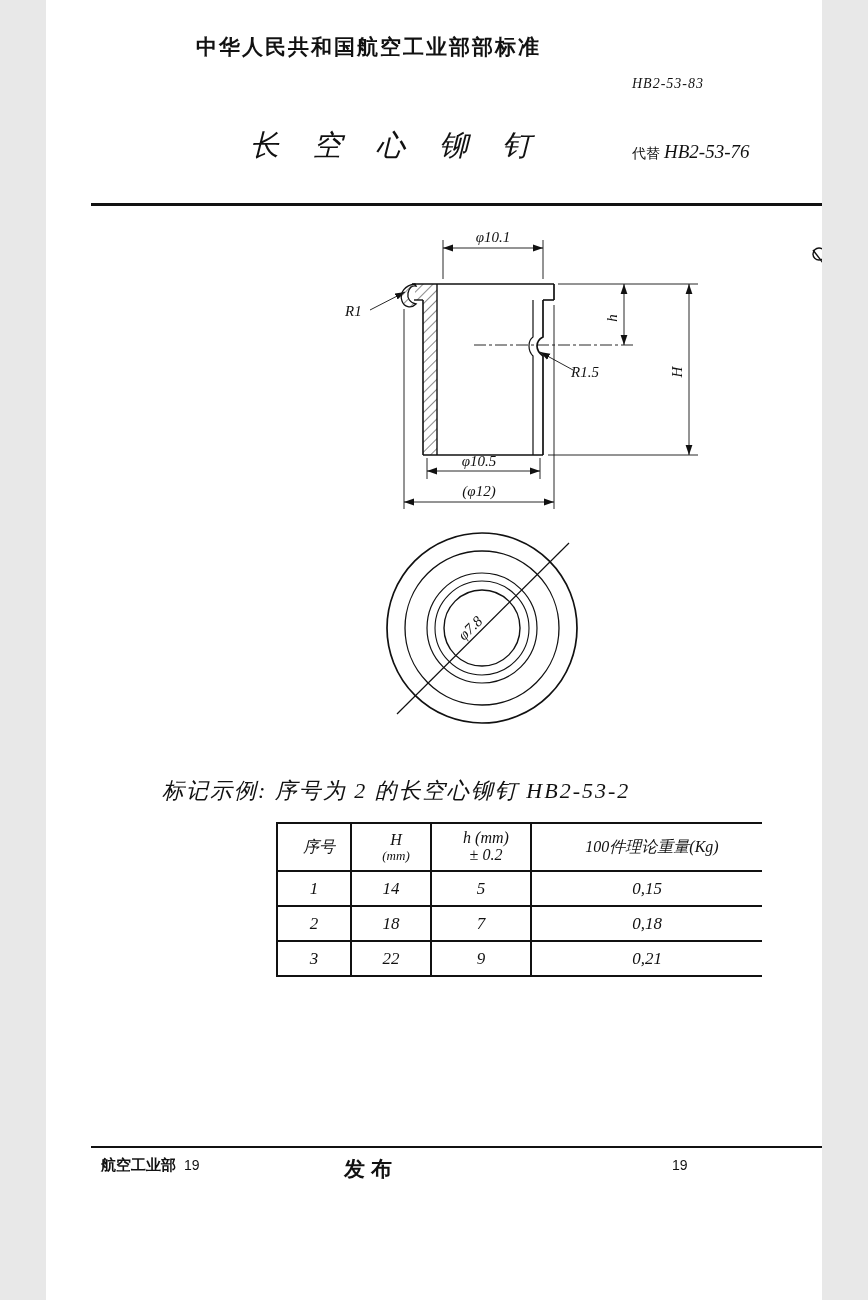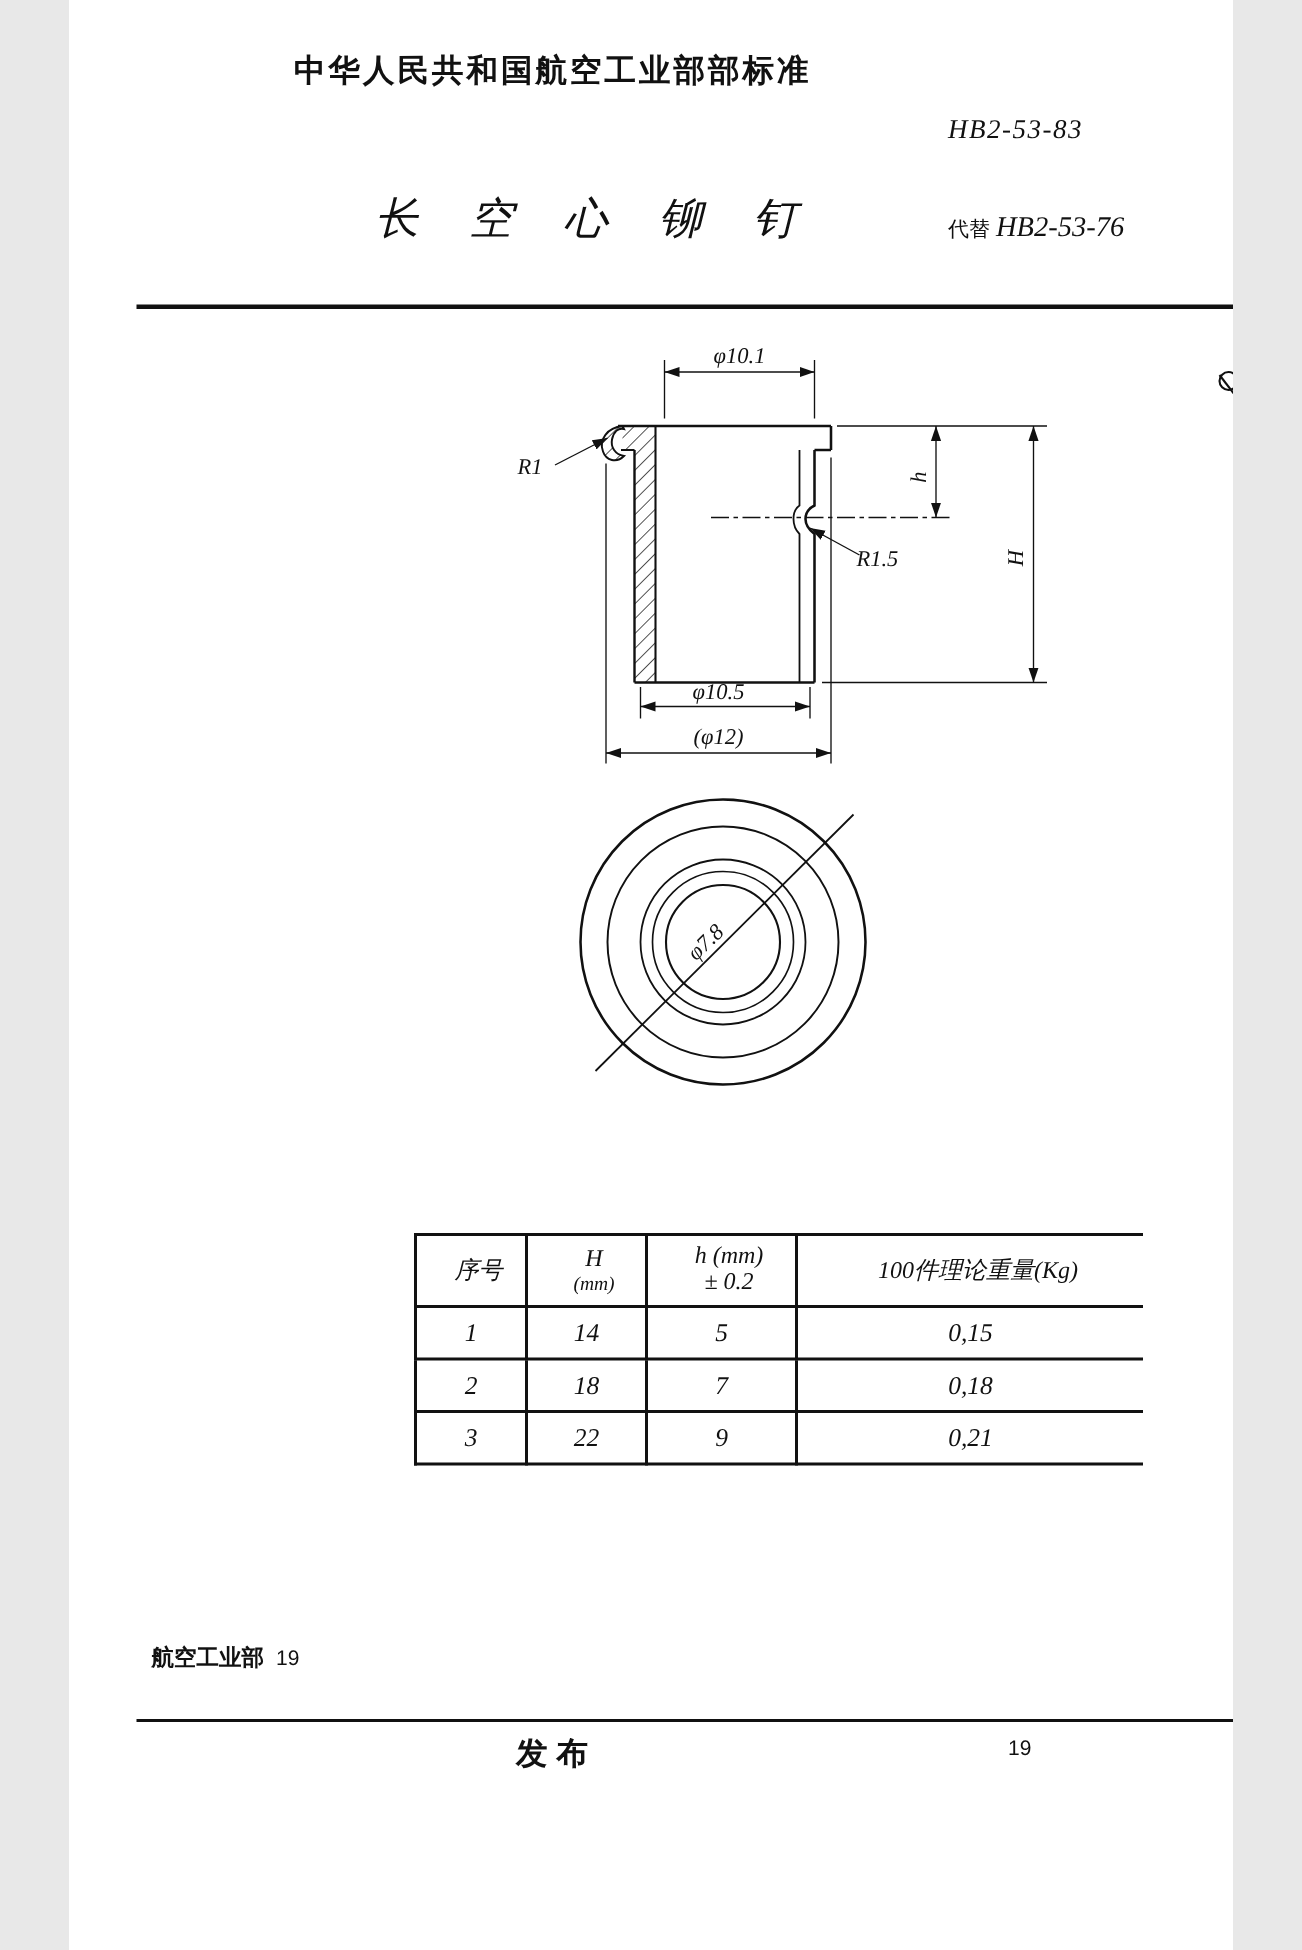--- a/index.html
+++ b/index.html
@@ -1,38 +1,38 @@
 <!DOCTYPE html>
 <html><head>
 <meta charset="utf-8">
 <style>
   html,body{margin:0;padding:0;background:#e8e8e8;}
   .page{position:relative;width:776px;height:1300px;background:#ffffff;color:#111;
         font-family:"Liberation Sans",sans-serif;overflow:hidden;margin:0 auto;}
   .abs{position:absolute;}
   .hand{font-family:"Liberation Serif",serif;font-style:italic;}
   .ministry{left:150px;top:33px;font-size:21px;font-weight:bold;letter-spacing:2px;}
-  .std-no{left:586px;top:76px;font-size:18px;letter-spacing:1px;}
+  .std-no{left:586px;top:76px;font-size:14px;letter-spacing:1px;}
   .doc-title{left:204px;top:126px;font-size:29px;letter-spacing:34px;white-space:nowrap;}
   .replaces{left:586px;top:141px;font-size:14px;white-space:nowrap;}
   .replaces .no{font-size:19px;margin-left:4px;}
   .rule{left:45px;top:203px;width:778px;height:3px;background:#111;}
   .drawing{left:0;top:225px;width:868px;height:545px;}
   .example{left:116px;top:776px;font-size:22px;white-space:nowrap;letter-spacing:2px;}
   table.spec{position:absolute;left:230px;top:822px;border-collapse:collapse;
              font-family:"Liberation Serif",serif;font-style:italic;color:#111;}
   .spec th,.spec td{border:2px solid #111;text-align:center;vertical-align:middle;padding:0;}
   .spec th:last-child,.spec td:last-child{border-right:none;}
   .spec th{font-weight:normal;font-size:16px;height:46px;padding-left:10px;}
   .spec td{font-size:17px;height:33px;}
   .c1{width:62px;} .c2{width:68px;} .c3{width:88px;} .c4{width:220px;}
   .stack{display:flex;flex-direction:column;line-height:1.05;align-items:center;}
   .stack .sub{font-size:13px;}
   .footer-rule{left:45px;top:1146px;width:778px;height:2px;background:#111;}
-  .f-issuer{left:55px;top:1096px;font-size:15px;font-weight:bold;}
+  .f-issuer{left:55px;top:1156px;font-size:15px;font-weight:bold;}
   .f-issuer .yr{font-weight:normal;margin-left:8px;font-size:14px;}
   .f-publish{left:298px;top:1155px;font-size:21px;font-weight:bold;letter-spacing:6px;}
   .f-page{left:626px;top:1157px;font-size:14px;}
   .f-impl{left:780px;top:1155px;font-size:19px;font-weight:normal;letter-spacing:2px;}
   svg text{fill:#111;}
 </style>
 </head>
 <body>
 
 <div class="page">
@@ -127,20 +127,21 @@
       <circle cx="436" cy="403" r="95" stroke-width="1.7"></circle>
       <circle cx="436" cy="403" r="77" stroke-width="1.3"></circle>
       <circle cx="436" cy="403" r="55" stroke-width="1.2"></circle>
       <circle cx="436" cy="403" r="47" stroke-width="1.1"></circle>
       <circle cx="436" cy="403" r="38" stroke-width="1.4"></circle>
       <line x1="351" y1="489" x2="523" y2="318" stroke-width="1.2"></line>
       <text transform="translate(418,416) rotate(-44)" font-size="15" class="hand" stroke="none">φ7.8</text>
     </g>
   </svg>
 
+  <div class="abs example hand">标记示例: 序号为 2 的长空心铆钉 HB2-53-2</div>
 
   <table class="spec">
     <thead>
       <tr>
         <th class="c1"><span>序号</span></th>
         <th class="c2">
           <div class="stack">
             <span>H</span>
             <span class="sub">(mm)</span>
           </div>

